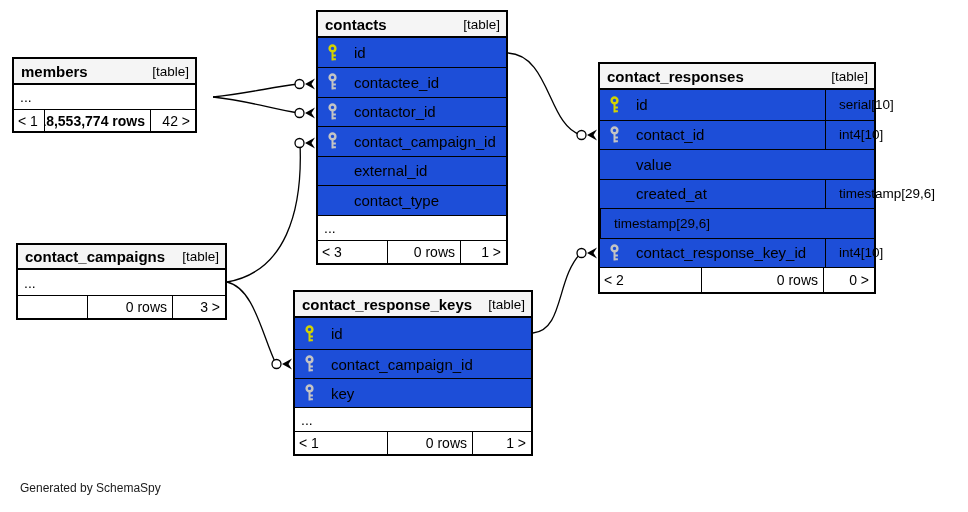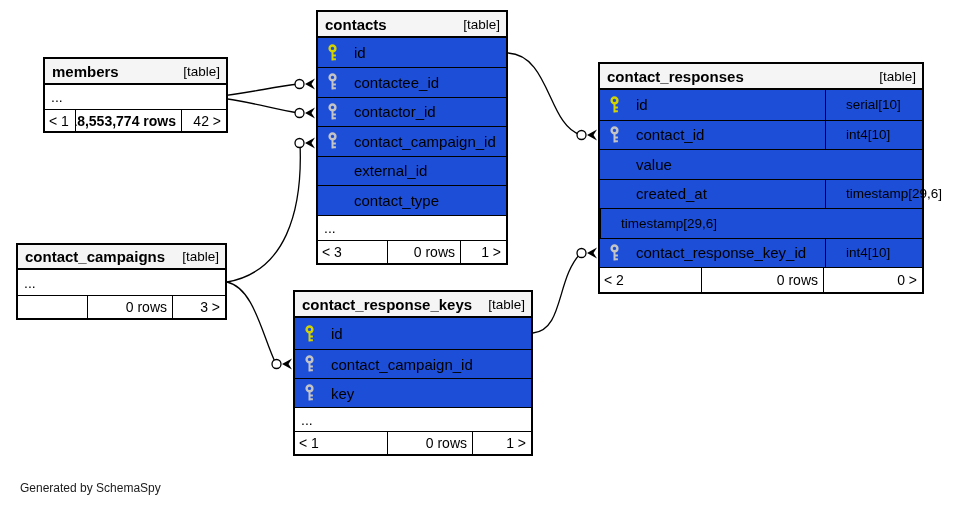--- a/index.html
+++ b/index.html
@@ -22,21 +22,21 @@
   .trow{
     display:flex;align-items:center;box-sizing:border-box;
     border-top:1px solid #000;background:#1d4ed8;
   }
   .trow.first{border-top:none;}
   .namecell{display:flex;align-items:center;flex:0 0 auto;height:100%;}
   .iconbox{width:36px;display:flex;align-items:center;padding-left:9px;box-sizing:border-box;flex:0 0 auto;}
   .fieldname{font-size:15px;white-space:nowrap;}
   .typecell{
     border-left:1px solid #000;height:100%;display:flex;align-items:center;
-    padding-left:20px;font-size:13.5px;box-sizing:border-box;flex:1 1 auto;white-space:nowrap;
+    padding-left:13px;font-size:13.5px;box-sizing:border-box;flex:1 1 auto;white-space:nowrap;
   }
   .tellipsis{
     border-top:1px solid #000;display:flex;align-items:center;
     padding-left:6px;font-size:14px;box-sizing:border-box;background:#fff;
   }
   .tfoot{display:flex;border-top:1px solid #000;box-sizing:border-box;background:#fff;}
   .fcell{
     font-size:14px;display:flex;align-items:center;box-sizing:border-box;
     white-space:nowrap;overflow:hidden;
   }
@@ -69,21 +69,21 @@
     <circle cx="299.5" cy="143" r="4.5" fill="#fff" stroke="#000" stroke-width="1.3"></circle>
     <polygon points="282,364 292,358.5 288.5,364 292,369.5" fill="#000"></polygon>
     <circle cx="276.5" cy="364" r="4.5" fill="#fff" stroke="#000" stroke-width="1.3"></circle>
     <polygon points="587,135 597,129.5 593.5,135 597,140.5" fill="#000"></polygon>
     <circle cx="581.5" cy="135" r="4.5" fill="#fff" stroke="#000" stroke-width="1.3"></circle>
     <polygon points="587,253 597,247.5 593.5,253 597,258.5" fill="#000"></polygon>
     <circle cx="581.5" cy="253" r="4.5" fill="#fff" stroke="#000" stroke-width="1.3"></circle>
   </g>
 </svg>
 
-<div class="dbtable" style="left:43px;top:57px;width:185px;">
+<div class="dbtable" style="left:12px;top:57px;width:185px;">
   <div class="thead" style="height:26px;">
     <span class="tname">members</span>
     <span class="ttag">[table]</span>
   </div>
   <div class="tellipsis" style="height:24px;border-top:none;">...</div>
   <div class="tfoot" style="height:22px;">
     <span class="fcell left" style="width:30px;">&lt; 1</span>
     <span class="fcell mid" style="width:106px;font-weight:bold;">18,553,774 rows</span>
     <span class="fcell right" style="flex:1;">42 &gt;</span>
   </div>
@@ -139,21 +139,21 @@
     <span class="fieldname">contact_type</span>
   </div>
   <div class="tellipsis" style="height:25px;">...</div>
   <div class="tfoot" style="height:23px;">
     <span class="fcell left" style="width:69px;">&lt; 3</span>
     <span class="fcell mid" style="width:73px;">0 rows</span>
     <span class="fcell right" style="flex:1;">1 &gt;</span>
   </div>
 </div>
 
-<div class="dbtable" style="left:598px;top:62px;width:326px;">
+<div class="dbtable" style="left:598px;top:62px;width:278px;">
   <div class="thead" style="height:26px;">
     <span class="tname">contact_responses</span>
     <span class="ttag">[table]</span>
   </div>
   <div class="trow first" style="height:29.5px;">
     <span class="namecell" style="width:225px;">
       <span class="iconbox">
           <svg class="keysvg pk" width="11" height="18" viewBox="0 0 11 18">
             <circle cx="5.5" cy="4.4" r="2.9" fill="none" stroke="currentColor" stroke-width="2.4"></circle>
             <path d="M5.5 7.3 V16.6 M5.5 11.6 h3.4 M5.5 15.2 h3.4" stroke="currentColor" stroke-width="2" fill="none"></path>

